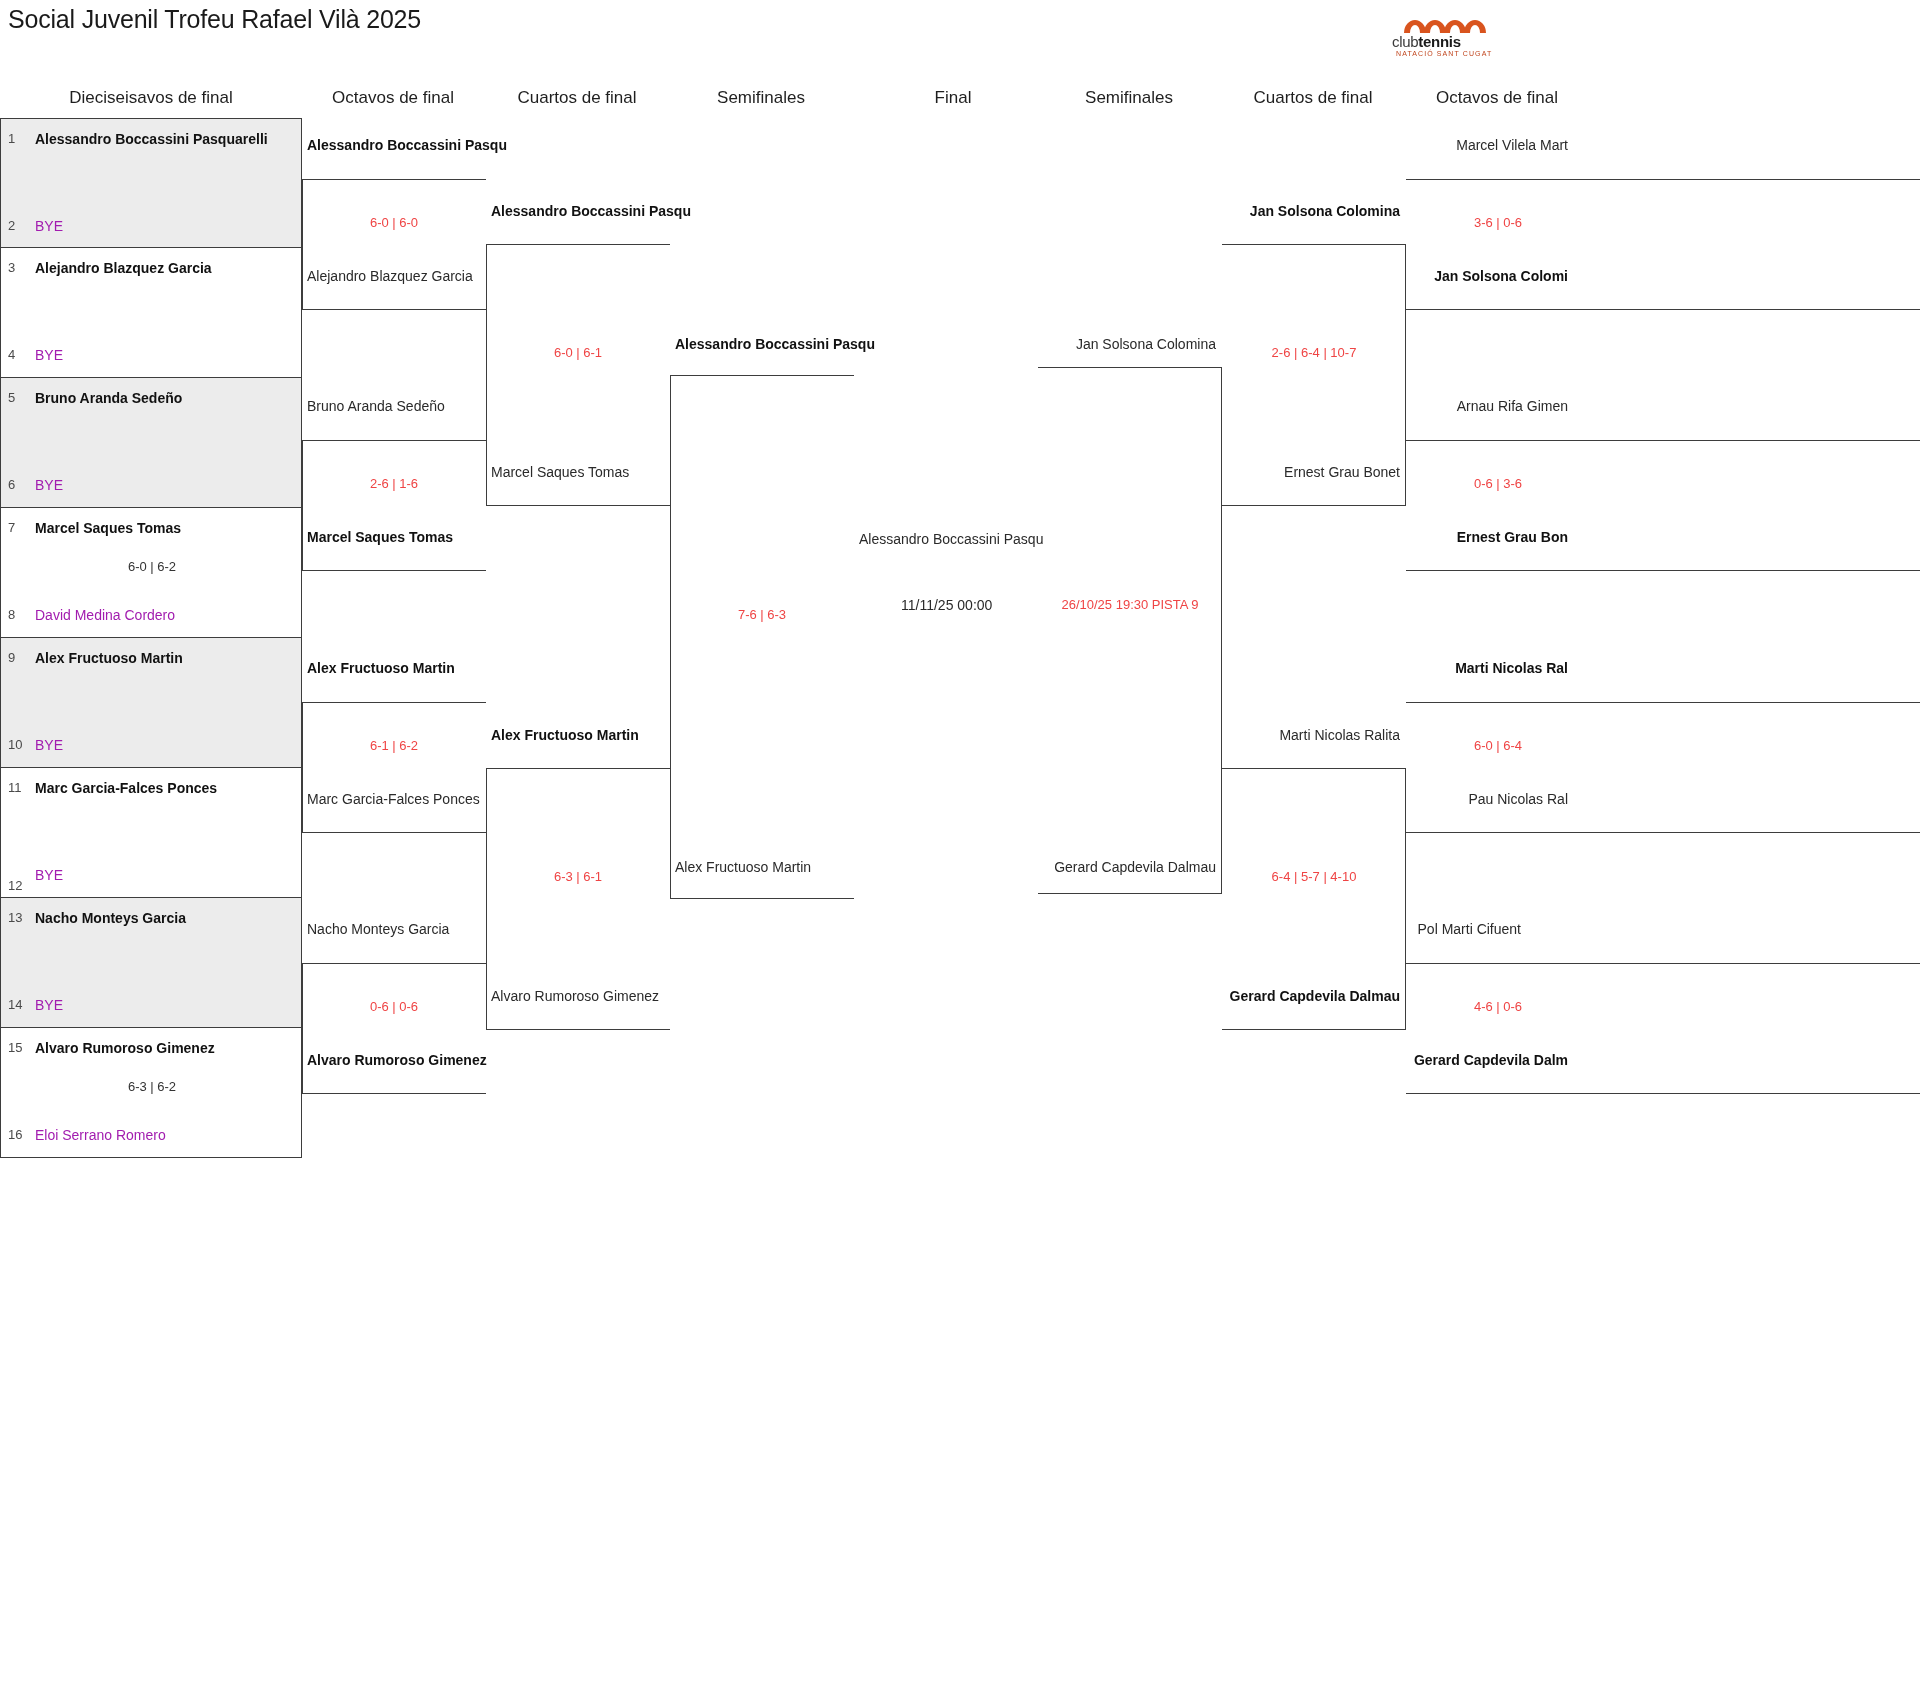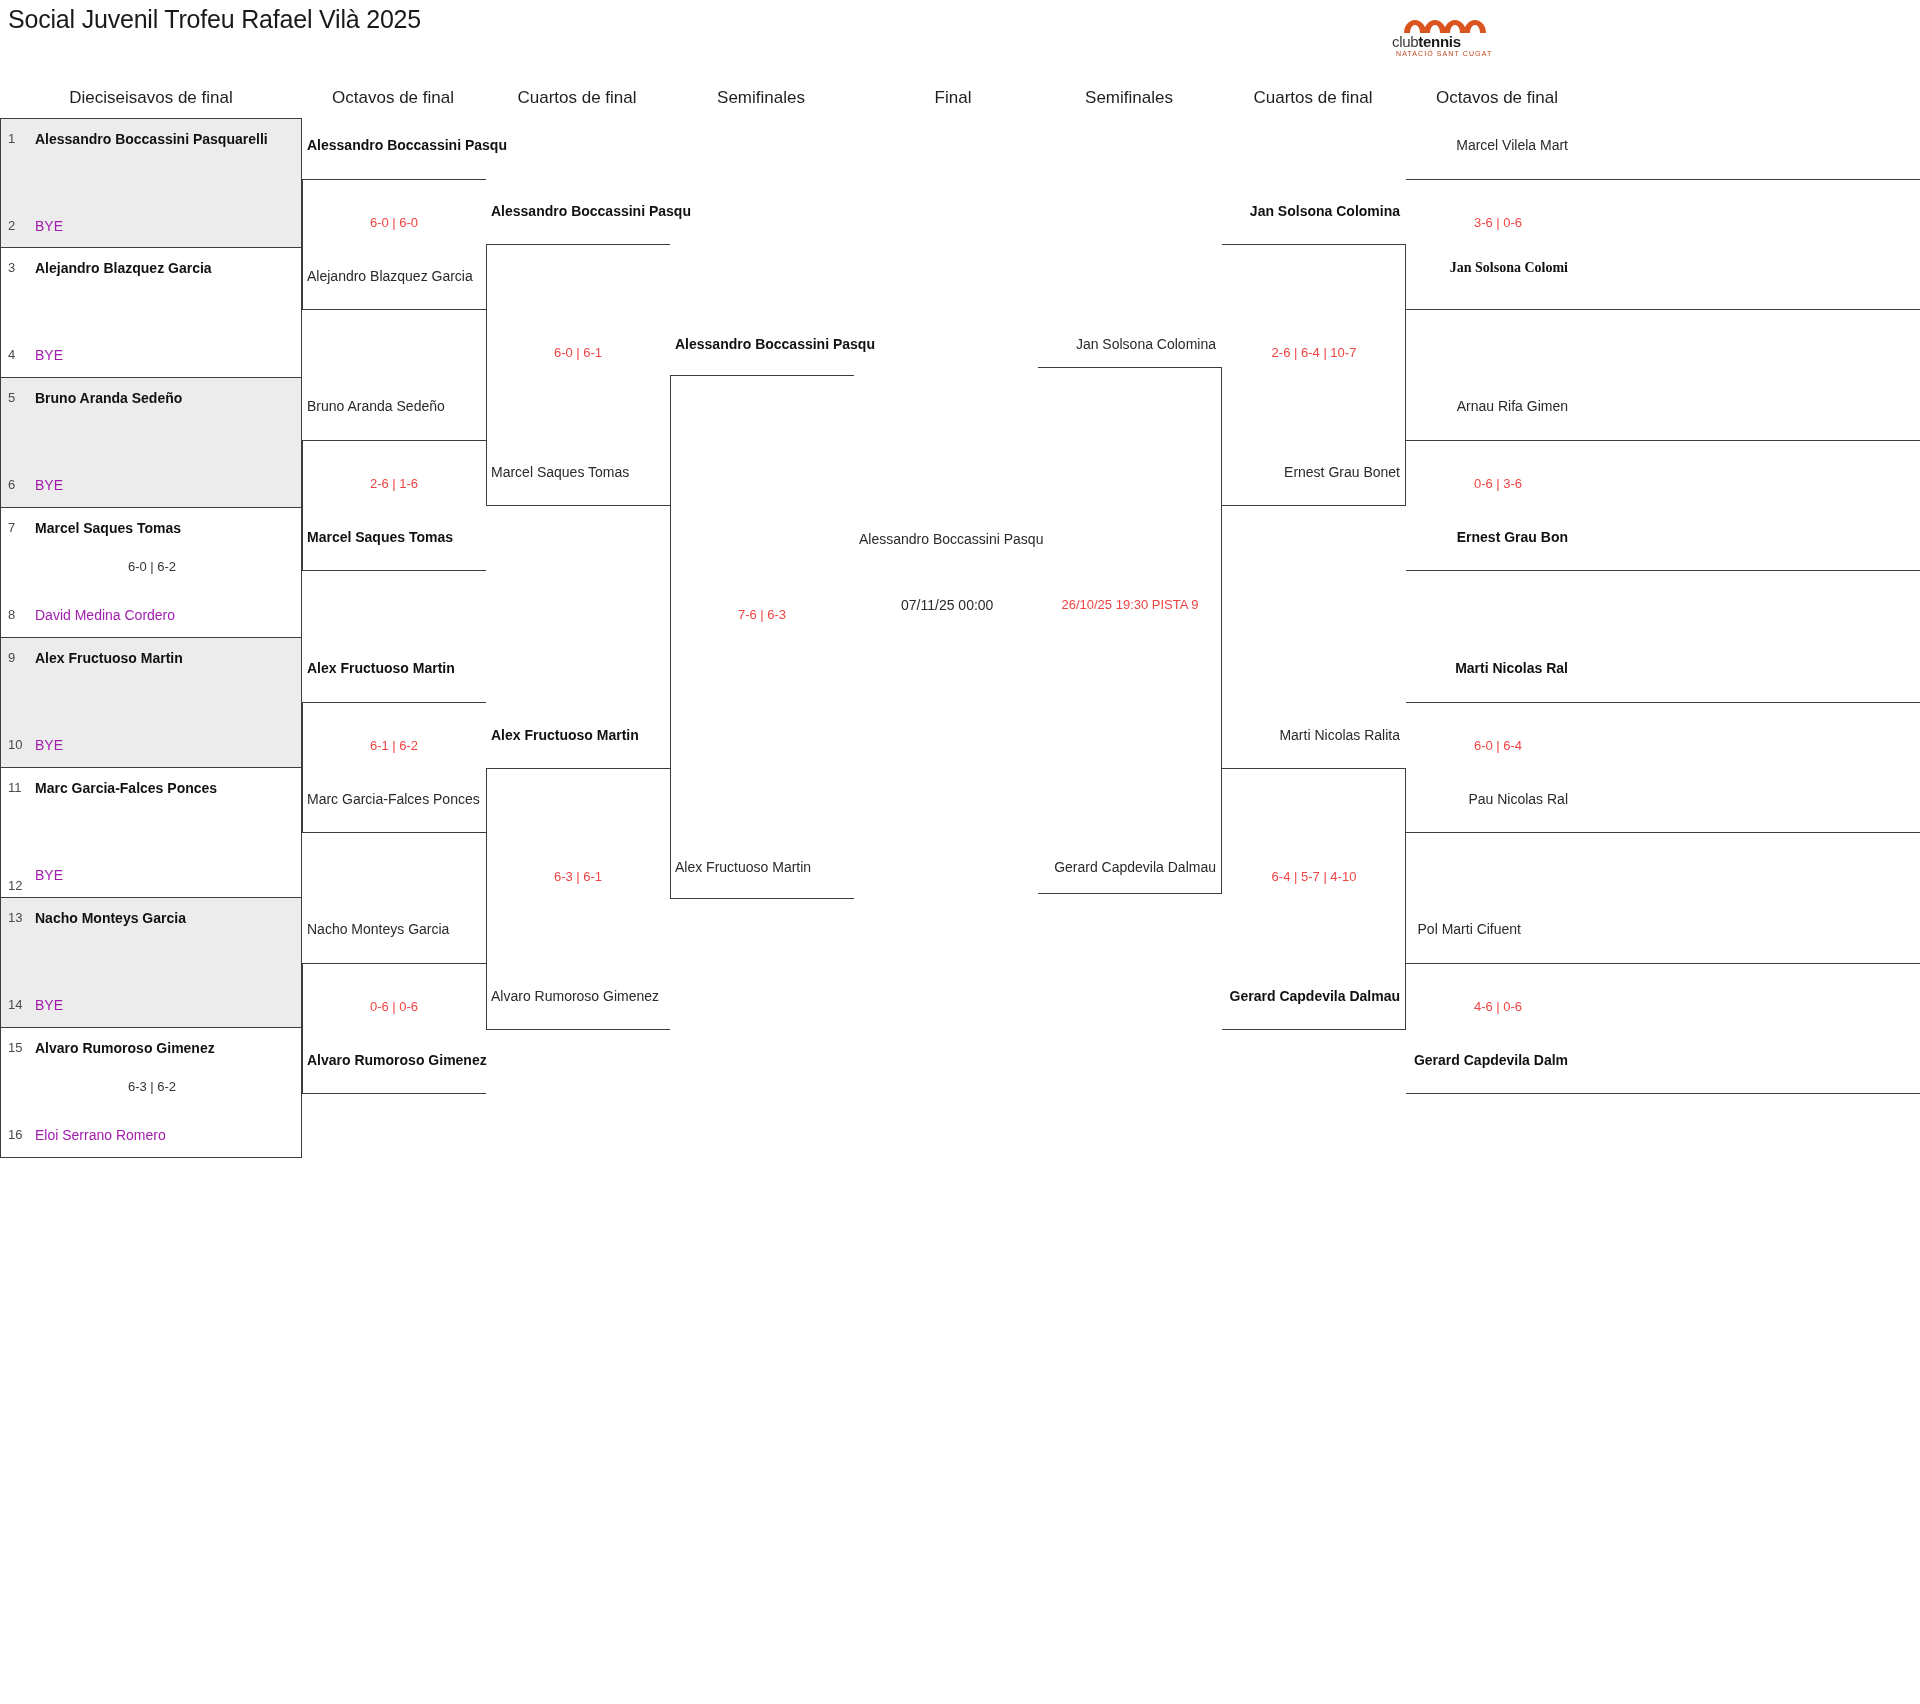--- a/index.html
+++ b/index.html
@@ -206,37 +206,37 @@
       <div class="lbl L" style="top: 464px; left: 491px;">Marcel Saques Tomas</div>
       <div class="bx l" style="left: 486px; top: 768px; width: 184px; height: 262px;"></div>
       <div class="score" style="left: 486px; width: 184px; top: 869px;">6-3 | 6-1</div>
       <div class="lbl L win" style="top: 727px; left: 491px;">Alex Fructuoso Martin</div>
       <div class="lbl L" style="top: 988px; left: 491px;">Alvaro Rumoroso Gimenez</div>
       <div class="bx l" style="left: 670px; top: 375px; width: 184px; height: 524px;"></div>
       <div class="score" style="left: 670px; width: 184px; top: 607px;">7-6 | 6-3</div>
       <div class="lbl L win" style="top: 336px; left: 675px;">Alessandro Boccassini Pasqu</div>
       <div class="lbl L" style="top: 859px; left: 675px;">Alex Fructuoso Martin</div>
       <div class="lbl L" style="top: 531px; left: 859px;">Alessandro Boccassini Pasqu</div>
-      <div class="lbl L" style="top: 597px; left: 901px;">07/11/25 00:00</div>
+      <div class="lbl L" style="top: 597px; left: 901px;">11/11/25 00:00</div>
       <div class="bx r" style="left: 1038px; top: 367px; width: 184px; height: 527px;"></div>
       <div class="lbl R" style="top: 336px; left: 816px; width: 400px;">Jan Solsona Colomina</div>
       <div class="lbl R" style="top: 859px; left: 816px; width: 400px;">Gerard Capdevila Dalmau</div>
       <div class="score" style="left: 1038px; width: 184px; top: 597px;">26/10/25 19:30 PISTA 9</div>
       <div class="bx r" style="left: 1222px; top: 244px; width: 184px; height: 262px;"></div>
       <div class="score" style="left: 1222px; width: 184px; top: 345px;">2-6 | 6-4 | 10-7</div>
       <div class="lbl R win" style="top: 203px; left: 1000px; width: 400px;">Jan Solsona Colomina</div>
       <div class="lbl R" style="top: 464px; left: 1000px; width: 400px;">Ernest Grau Bonet</div>
       <div class="bx r" style="left: 1222px; top: 768px; width: 184px; height: 262px;"></div>
       <div class="score" style="left: 1222px; width: 184px; top: 869px;">6-4 | 5-7 | 4-10</div>
       <div class="lbl R" style="top: 727px; left: 1000px; width: 400px;">Marti Nicolas Ralita</div>
       <div class="lbl R win" style="top: 988px; left: 1000px; width: 400px;">Gerard Capdevila Dalmau</div>
       <div class="bx r" style="left: 1406px; top: 179px; width: 524px; height: 131px;"></div>
       <div class="score" style="left: 1406px; width: 184px; top: 214.5px;">3-6 | 0-6</div>
       <div class="lbl R" style="top: 137px; left: 1168px; width: 400px;">Marcel Vilela Mart</div>
-      <div class="lbl R win" style="top: 260px; left: 1168px; width: 400px; font-family: Liberation Serif, serif;">Jan Solsona Colomi</div>
+      <div class="lbl R win" style="top: 268px; left: 1168px; width: 400px;">Jan Solsona Colomi</div>
       <div class="bx r" style="left: 1406px; top: 440px; width: 524px; height: 131px;"></div>
       <div class="score" style="left: 1406px; width: 184px; top: 475.5px;">0-6 | 3-6</div>
       <div class="lbl R" style="top: 398px; left: 1168px; width: 400px;">Arnau Rifa Gimen</div>
       <div class="lbl R win" style="top: 529px; left: 1168px; width: 400px;">Ernest Grau Bon</div>
       <div class="bx r" style="left: 1406px; top: 702px; width: 524px; height: 131px;"></div>
       <div class="score" style="left: 1406px; width: 184px; top: 737.5px;">6-0 | 6-4</div>
       <div class="lbl R win" style="top: 660px; left: 1168px; width: 400px;">Marti Nicolas Ral</div>
       <div class="lbl R" style="top: 791px; left: 1168px; width: 400px;">Pau Nicolas Ral</div>
       <div class="bx r" style="left: 1406px; top: 963px; width: 524px; height: 131px;"></div>
       <div class="score" style="left: 1406px; width: 184px; top: 998.5px;">4-6 | 0-6</div>

